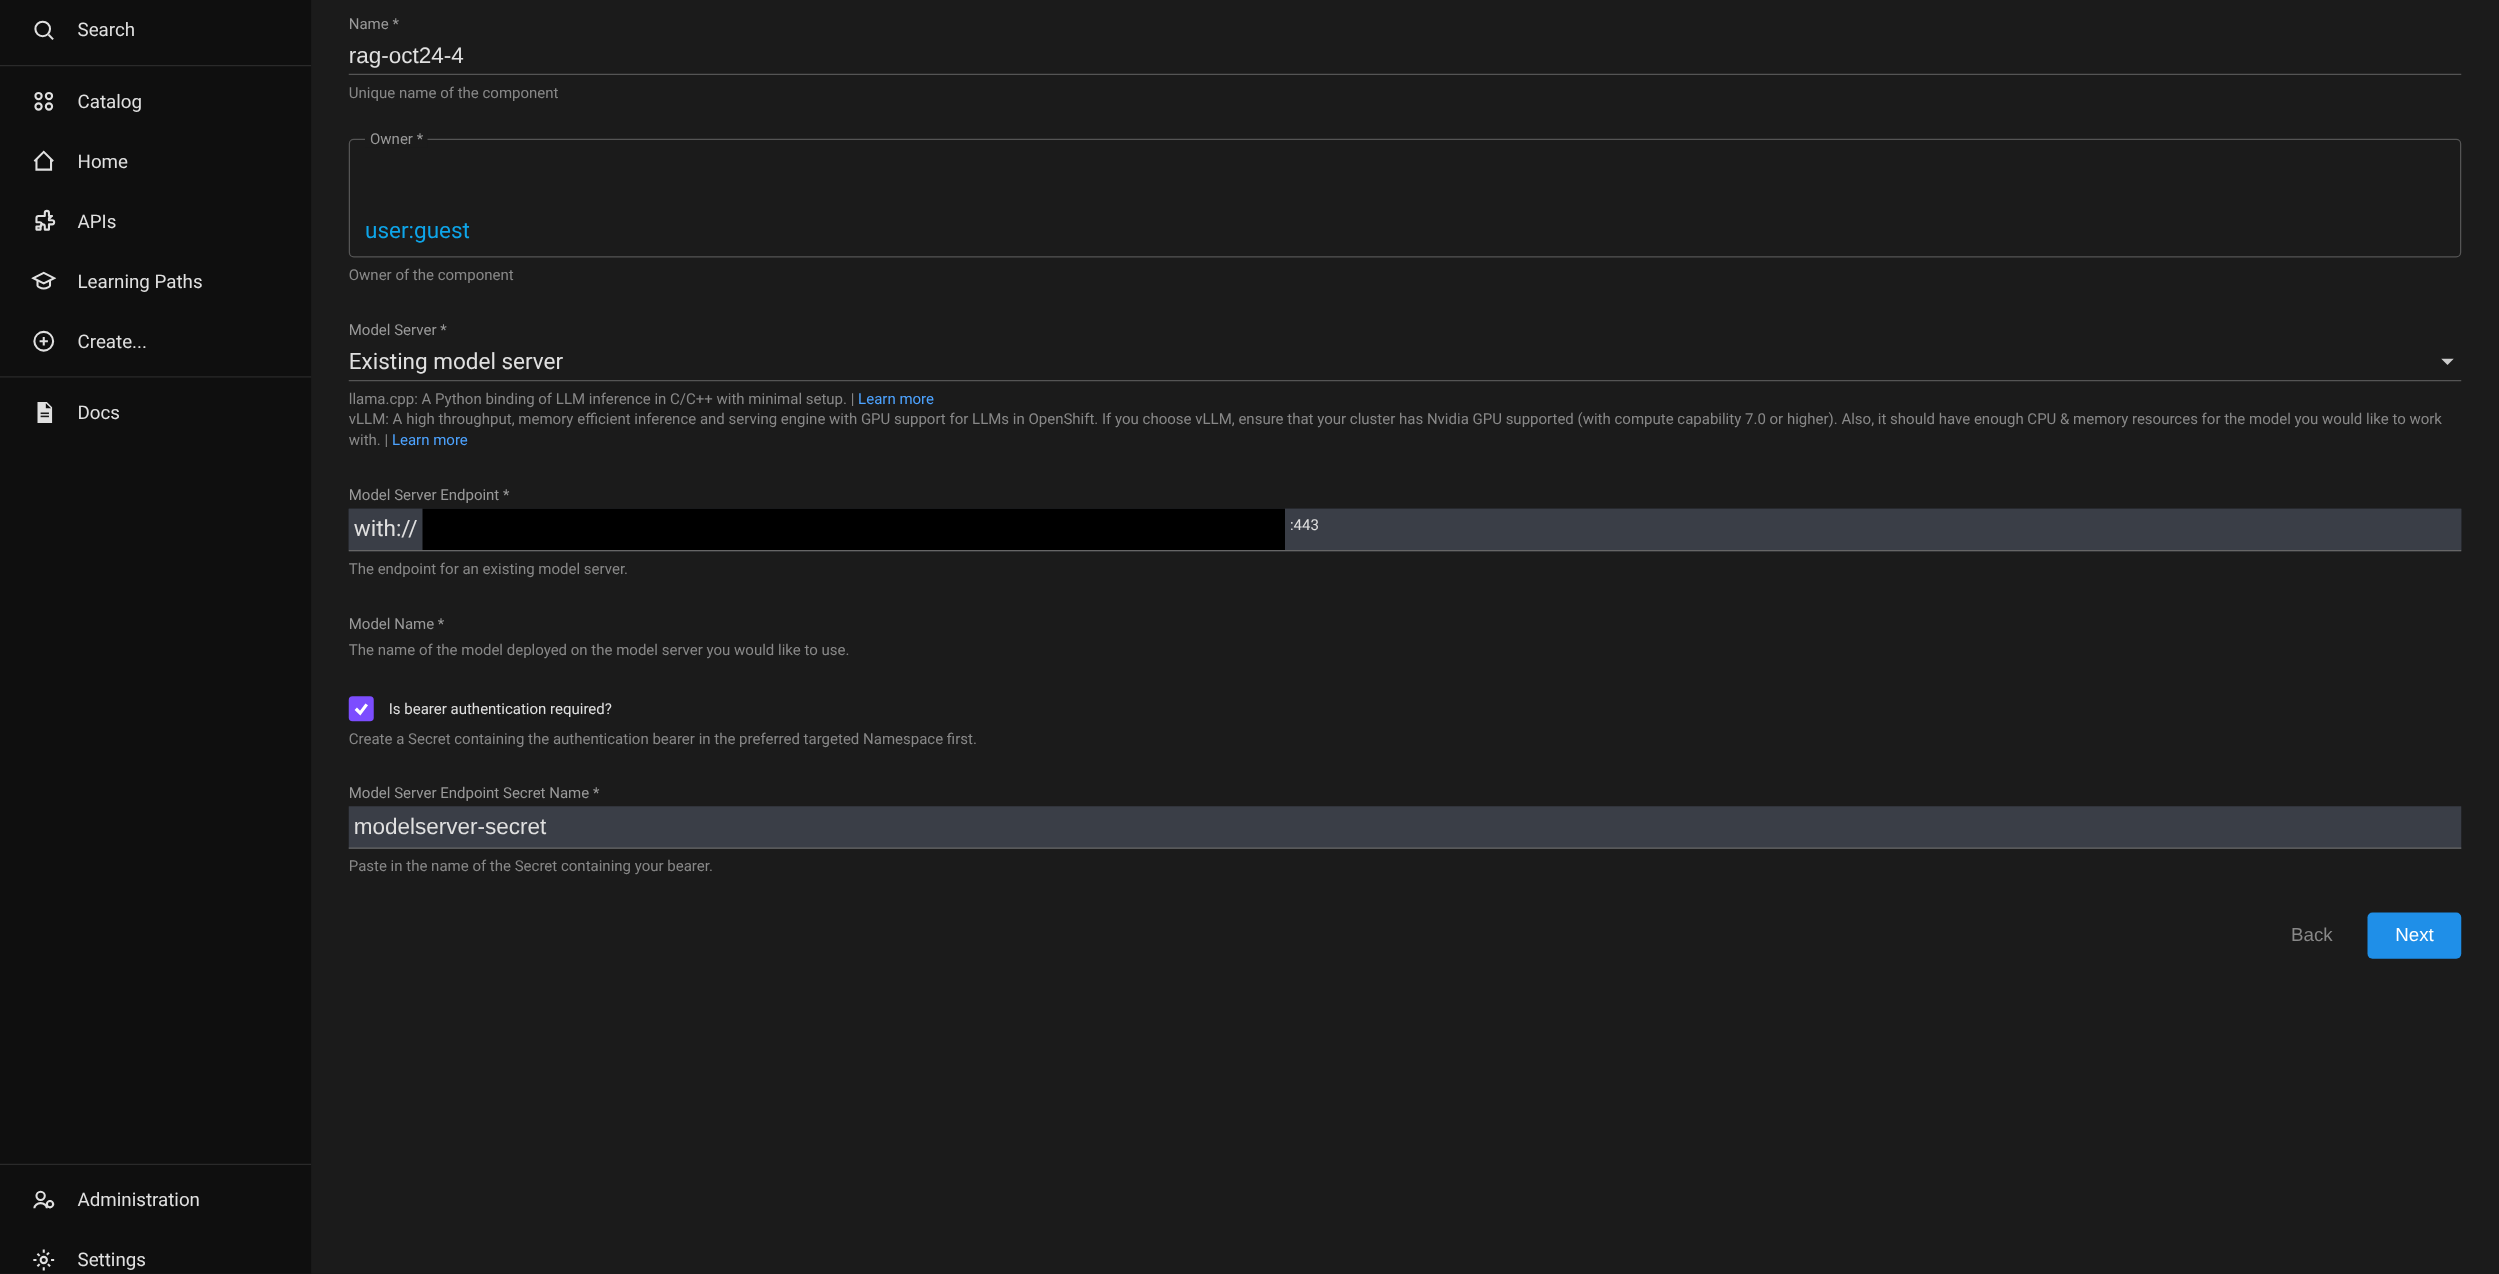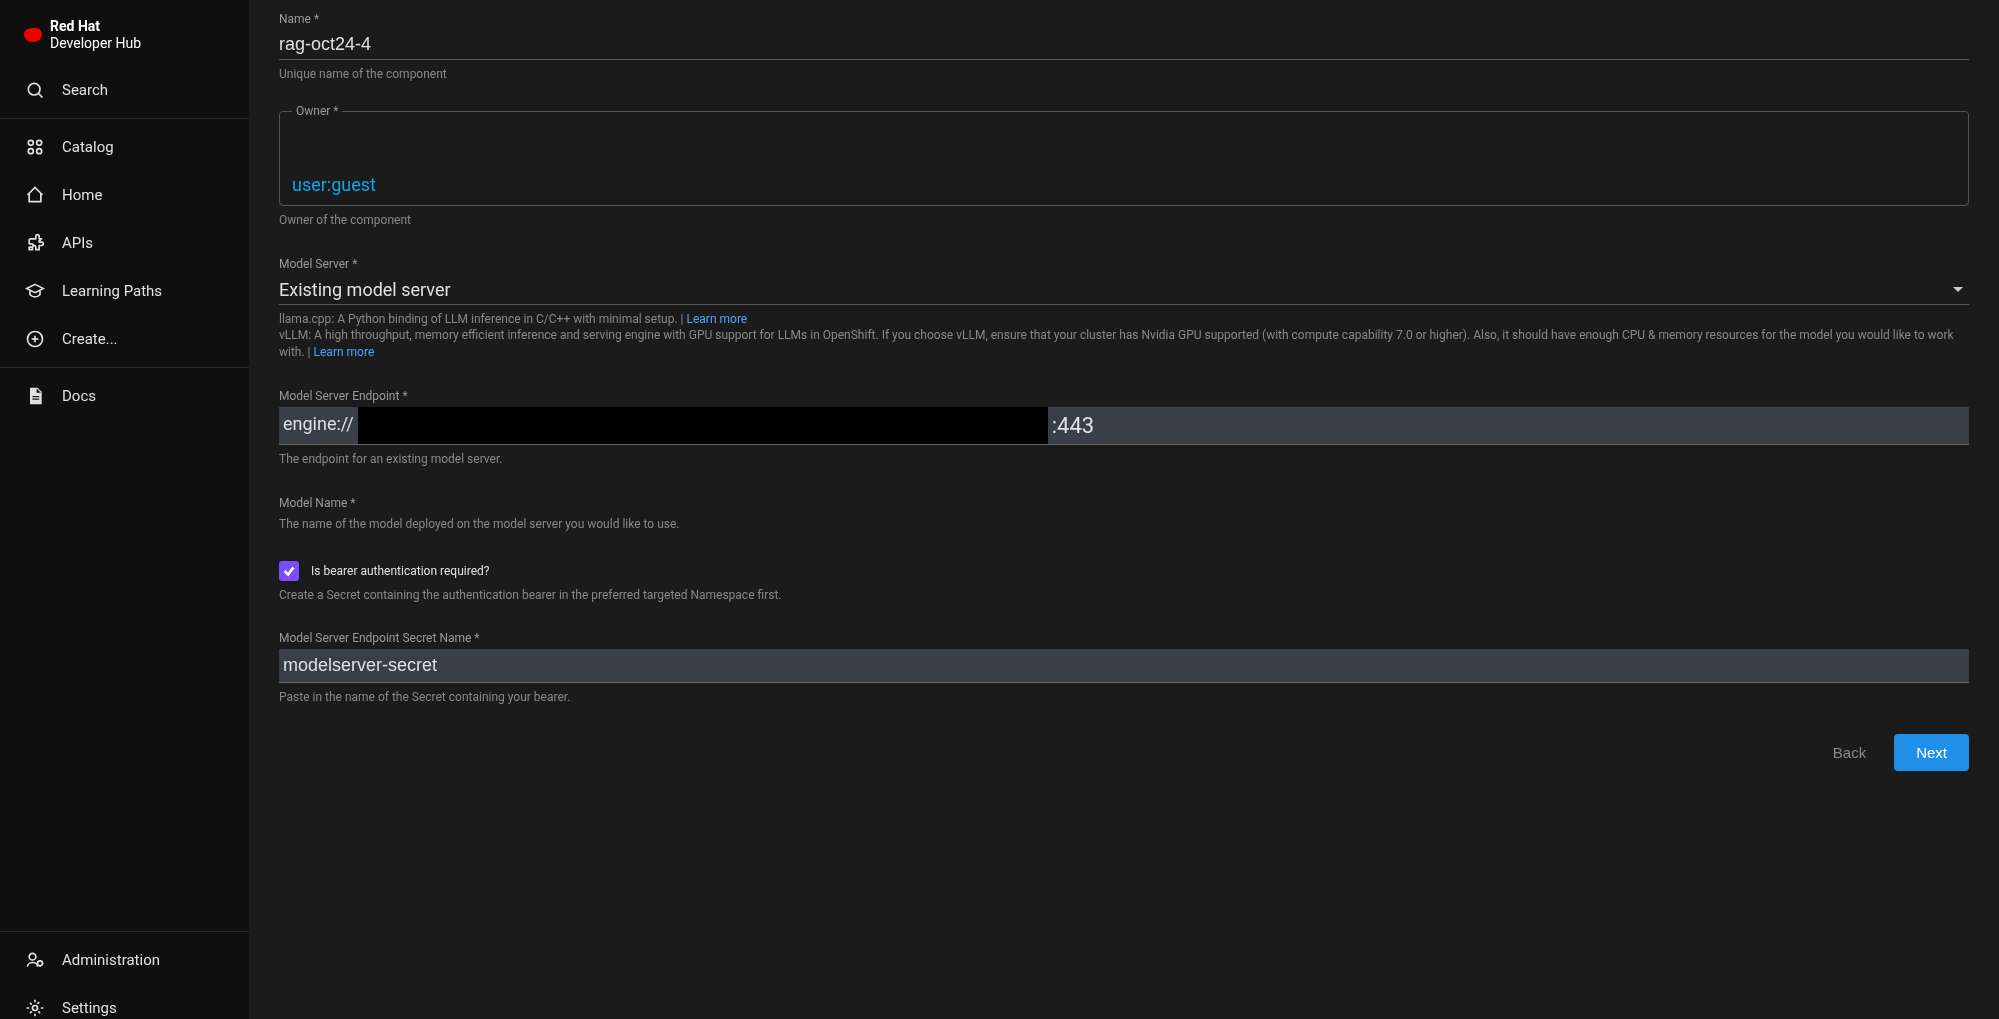--- a/index.html
+++ b/index.html
@@ -165,21 +165,21 @@
       font-size: 18px;
       color: #e0e0e0;
       padding: 6px 4px;
       background: #3a3e47;
     }
     .endpoint-redacted {
       flex: 0 0 690px;
       background: #000;
     }
     .endpoint-suffix {
-      font-size: 22px;
+      font-size: 12px;
       color: #e0e0e0;
       padding: 6px 4px;
       flex: 1;
       background: #3a3e47;
     }
     .checkbox-row {
       display: flex;
       align-items: center;
       margin-bottom: 6px;
     }
@@ -238,27 +238,20 @@
       border-left: 5px solid transparent;
       border-right: 5px solid transparent;
       border-top: 5px solid #ccc;
       margin-right: 6px;
     }
   </style>
 </head>
 <body>
 
 <div class="sidebar">
-  <div class="logo-section">
-    <div class="redhat-icon"></div>
-    <div class="logo-text">
-      <span class="logo-bold">Red Hat</span><br>
-      <span class="logo-sub">Developer Hub</span>
-    </div>
-  </div>
 
   <div class="sidebar-item">
     <span class="sidebar-icon">
       <svg viewBox="0 0 24 24" fill="none" stroke="currentColor" stroke-width="2">
           <circle cx="11" cy="11" r="7"></circle>
           <line x1="21" y1="21" x2="16.65" y2="16.65"></line>
         </svg>
     </span>
     <span>Search</span>
   </div>
@@ -379,21 +372,21 @@
     </div>
     <div class="field-hint">
       <span>llama.cpp: A Python binding of LLM inference in C/C++ with minimal setup. | </span><span class="link">Learn more</span><br>
       <span>vLLM: A high throughput, memory efficient inference and serving engine with GPU support for LLMs in OpenShift. If you choose vLLM, ensure that your cluster has Nvidia GPU supported (with compute capability 7.0 or higher). Also, it should have enough CPU &amp; memory resources for the model you would like to work with. | </span><span class="link">Learn more</span>
     </div>
   </div>
 
   <div class="form-group">
     <label class="field-label">Model Server Endpoint *</label>
     <div class="endpoint-row">
-      <span class="endpoint-prefix">engine://</span>
+      <span class="endpoint-prefix">with://</span>
       <span class="endpoint-redacted"></span>
       <span class="endpoint-suffix">:443</span>
     </div>
     <div class="field-hint">The endpoint for an existing model server.</div>
   </div>
 
   <div class="form-group">
     <label class="field-label">Model Name *</label>
     <div class="field-hint">The name of the model deployed on the model server you would like to use.</div>
   </div>

